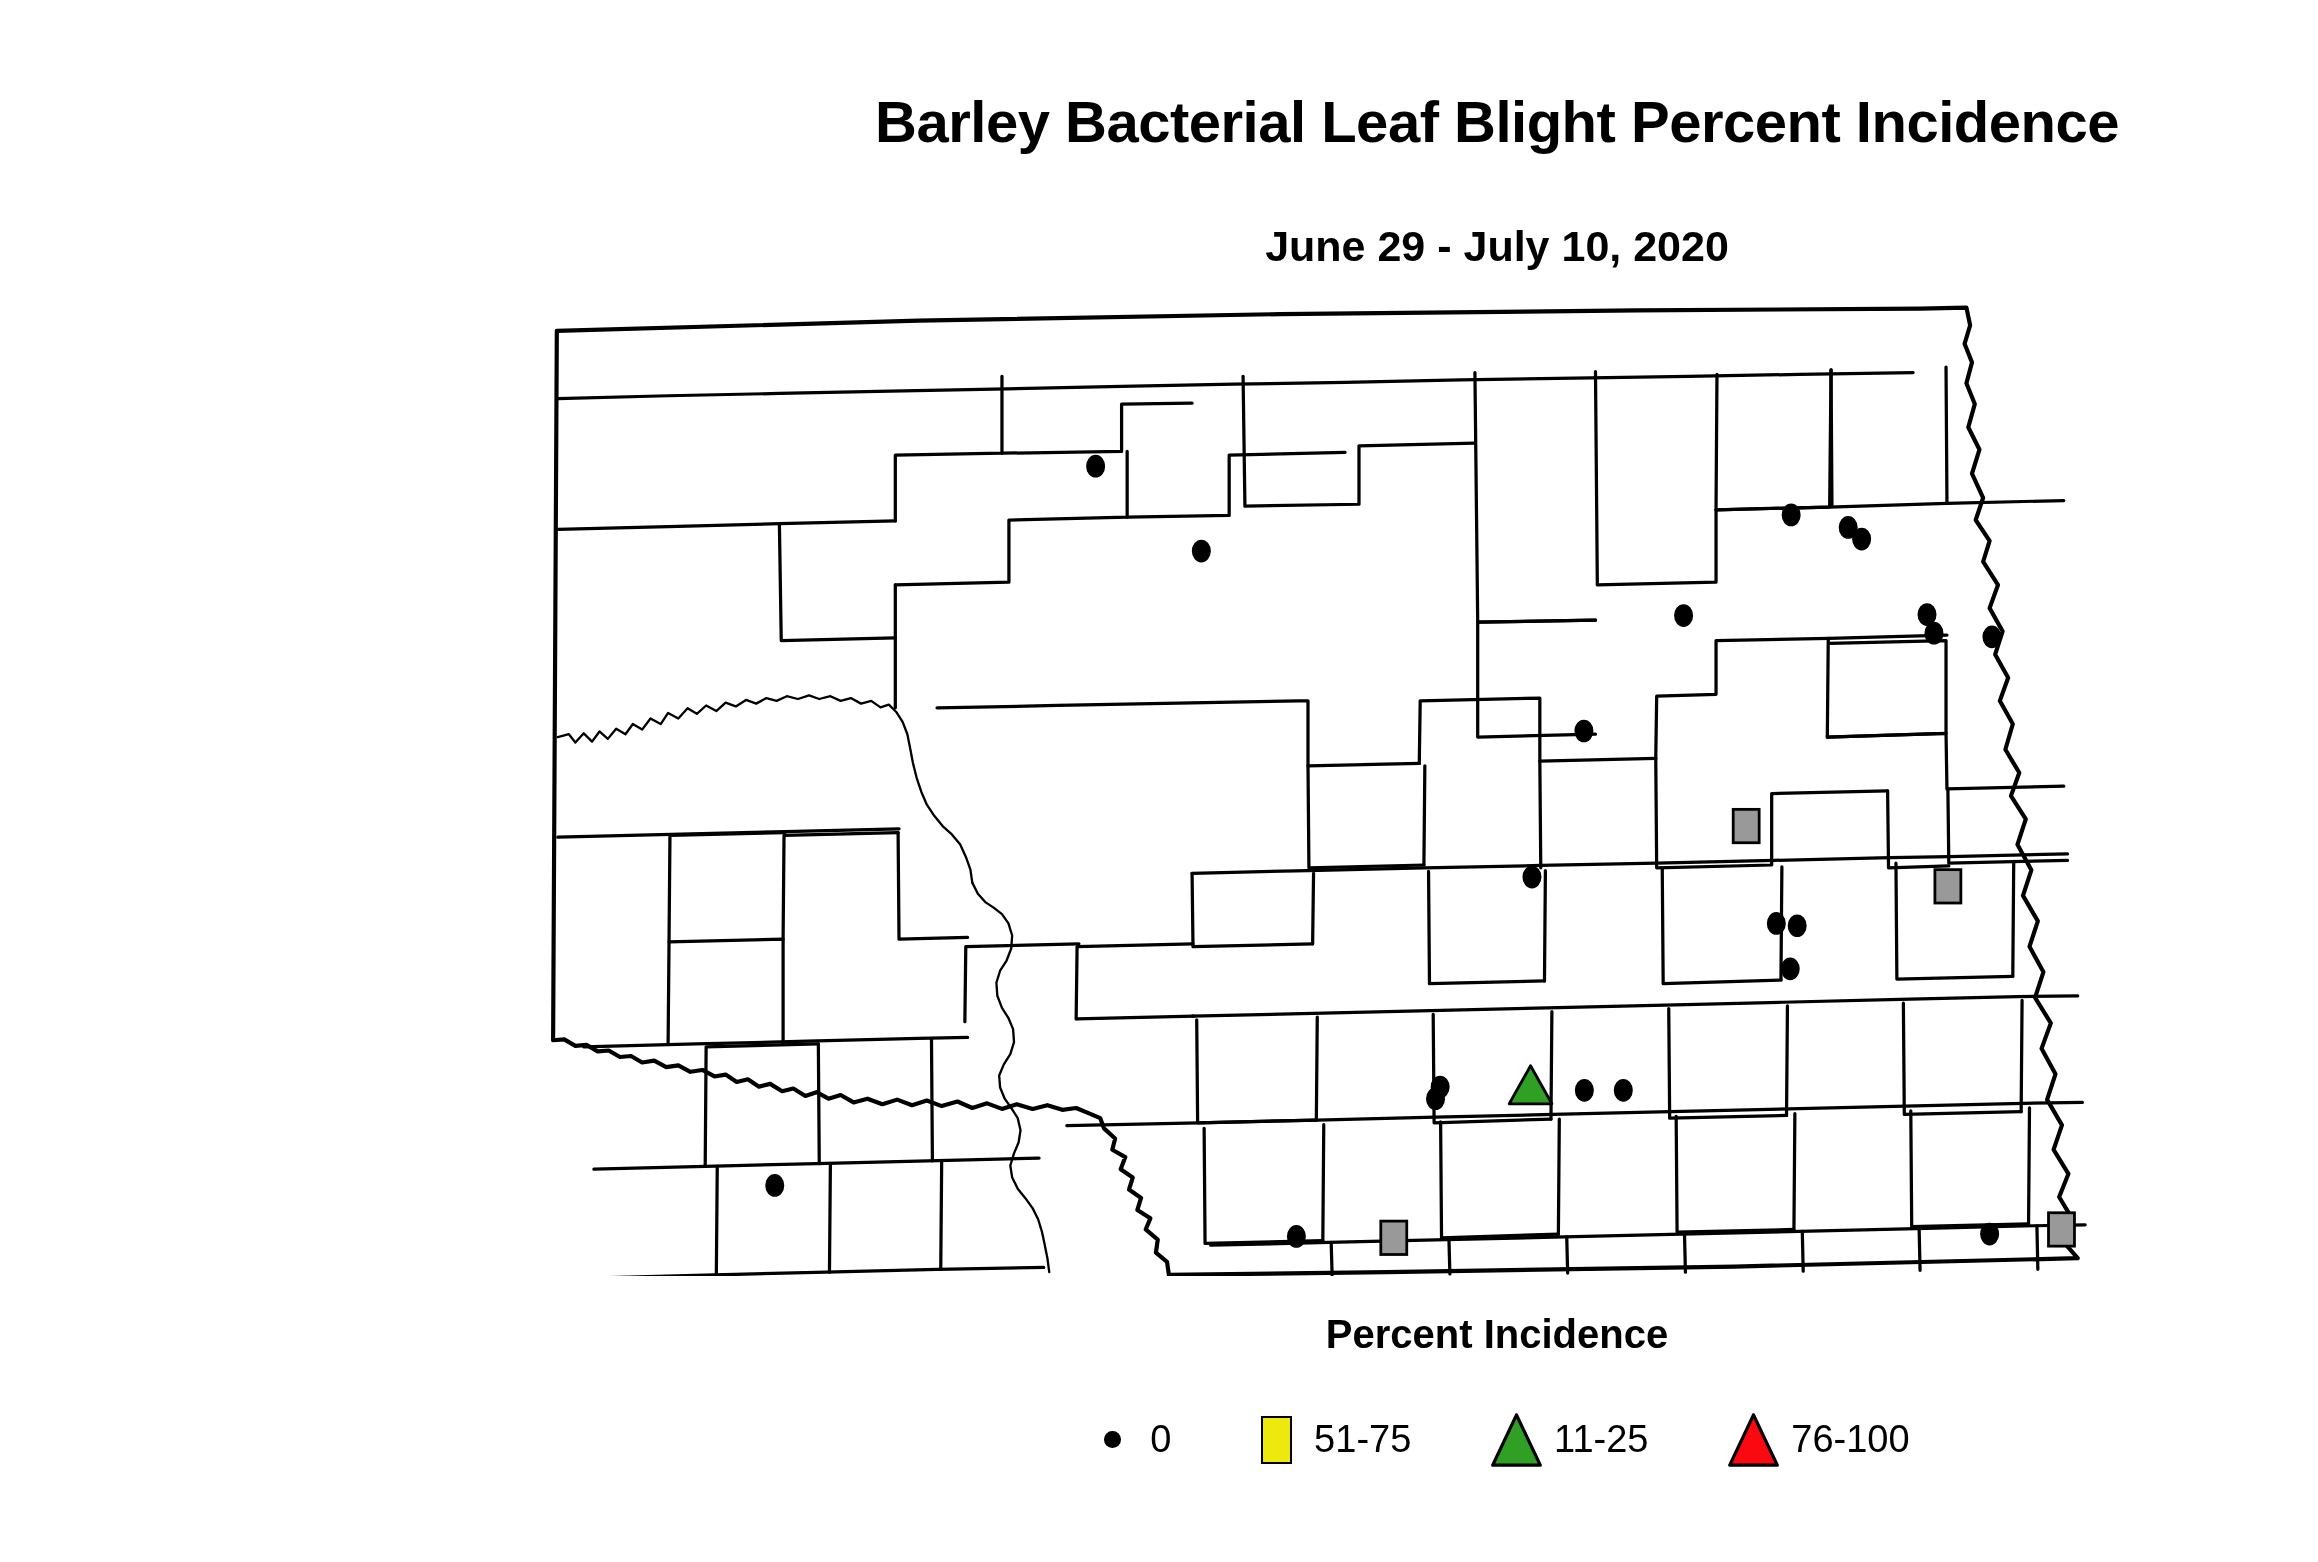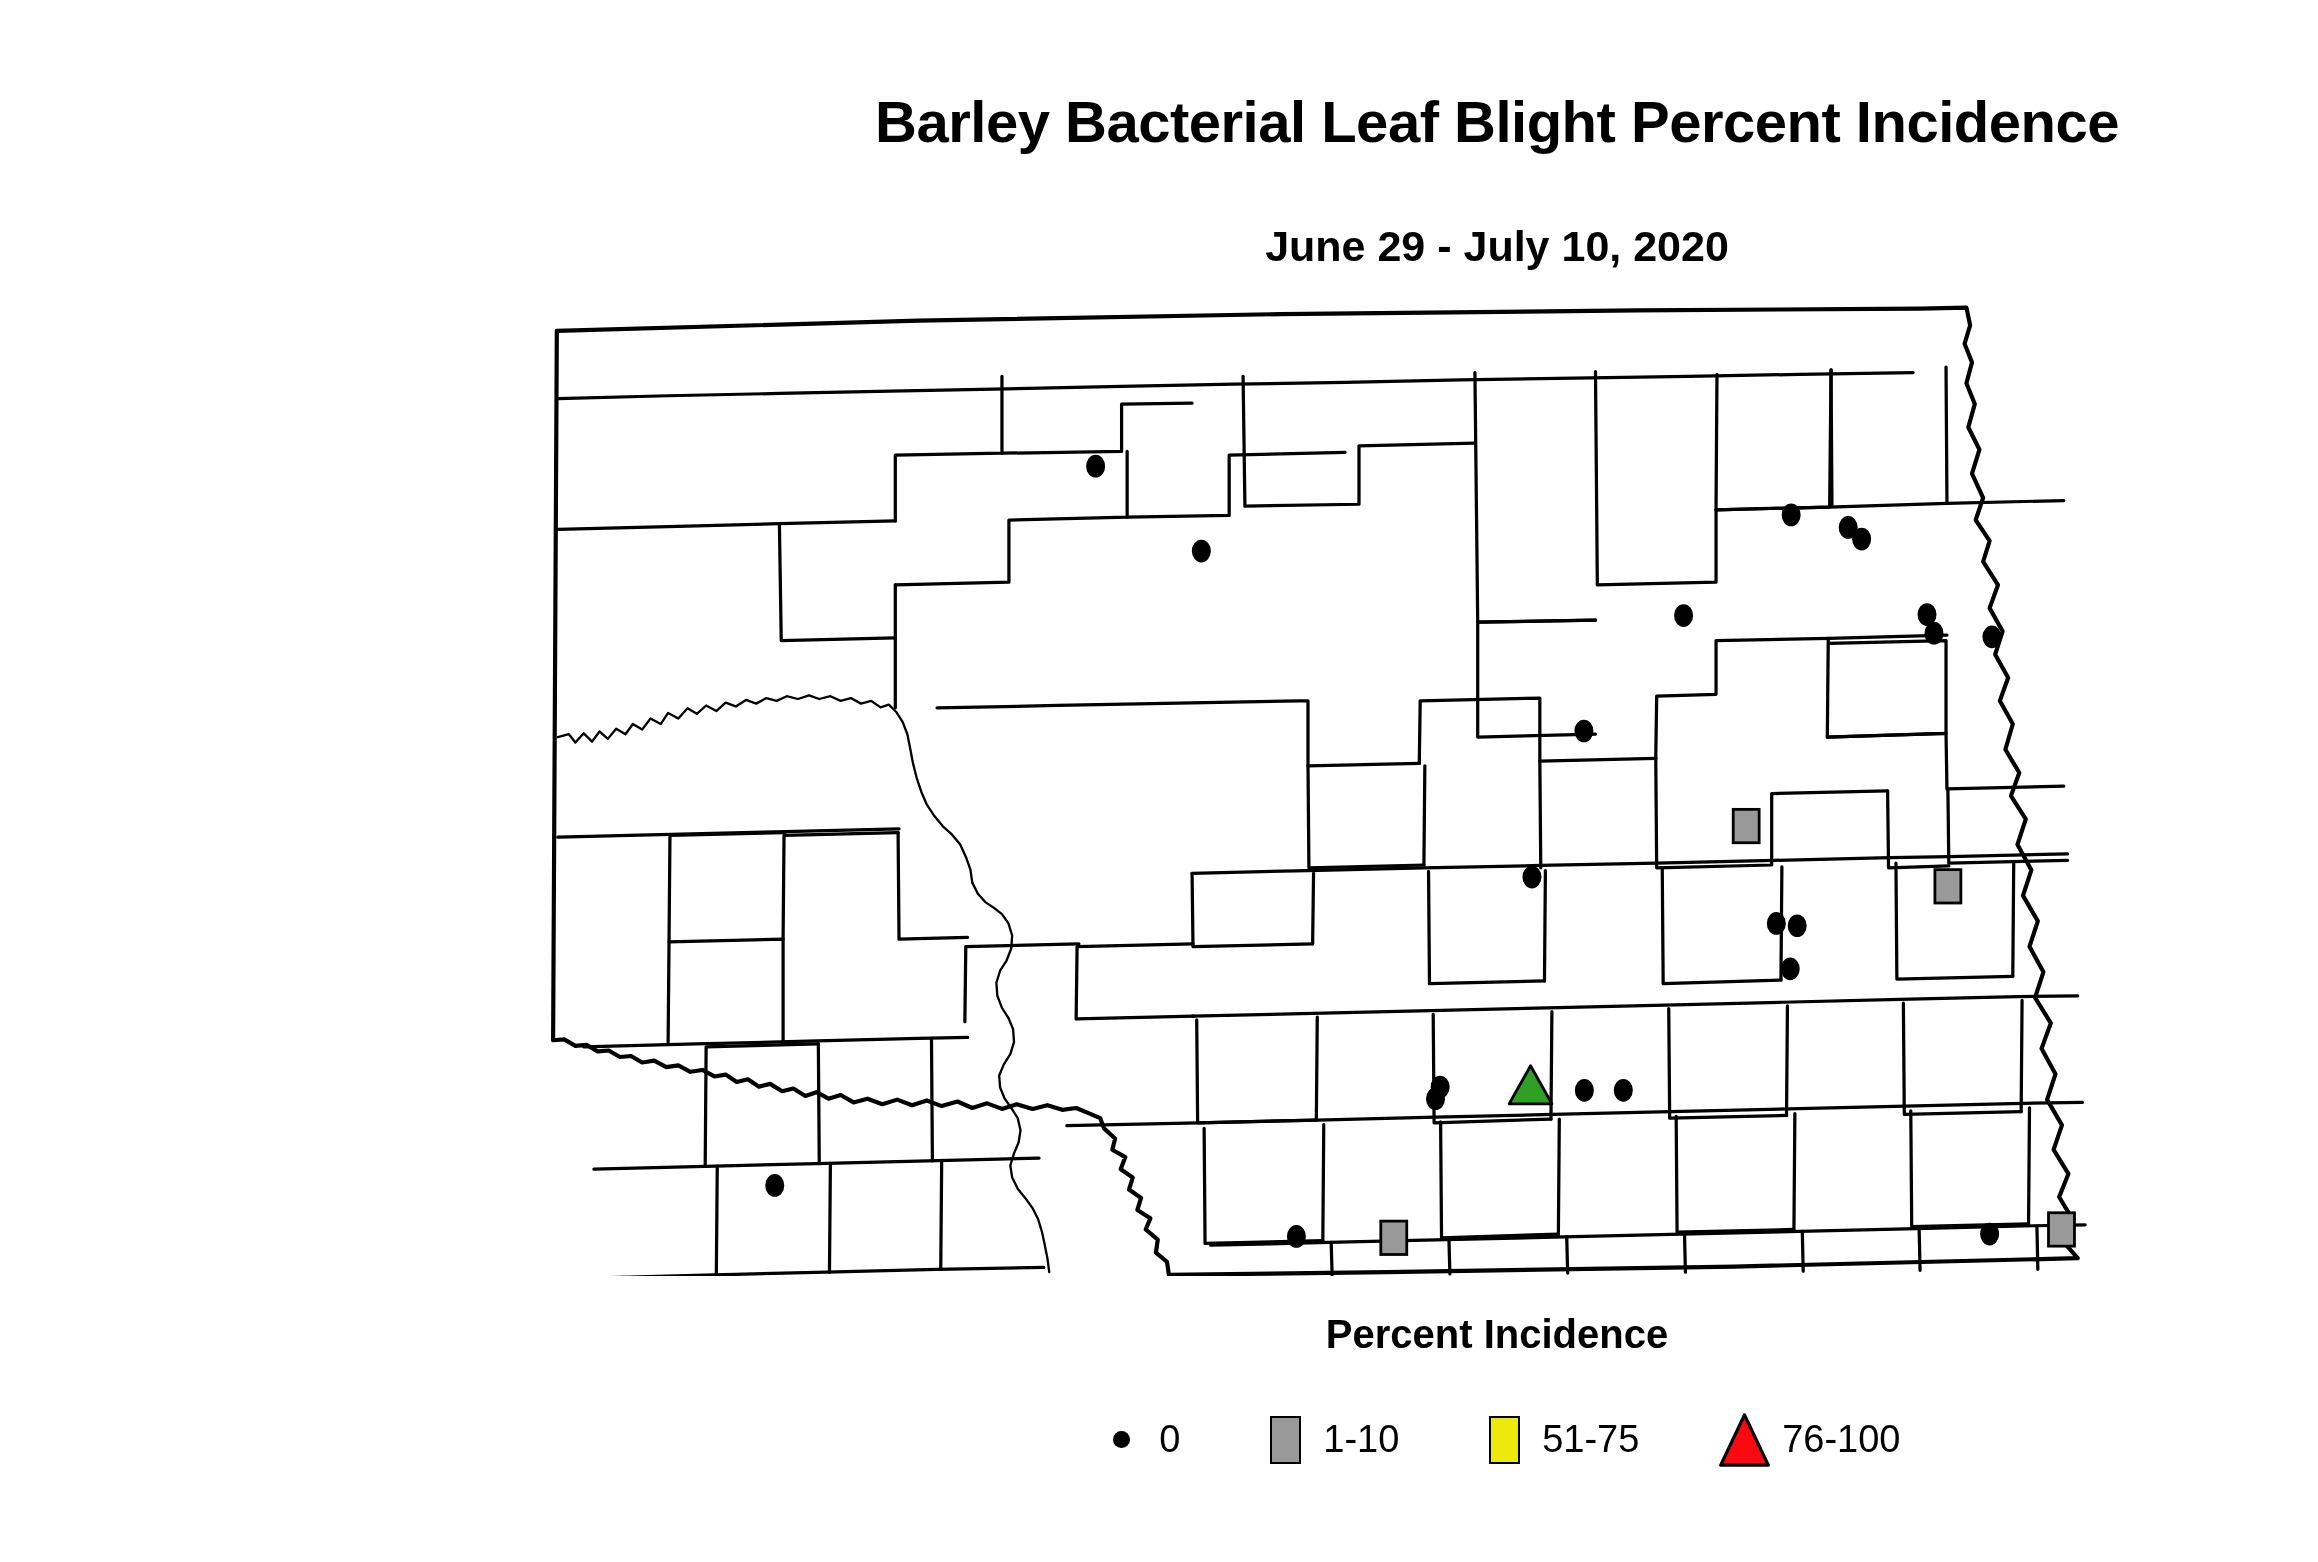--- a/index.html
+++ b/index.html
@@ -236,29 +236,33 @@
     <div id="legend-title">Percent Incidence</div>
     <div id="legend-items">
         <div class="legend-item">
           <div class="legend-sym">
             <div class="sym-dot-small" style="background: rgb(0, 0, 0);"></div>
           </div>
           <div class="legend-label">0</div>
         </div>
         <div class="legend-item">
           <div class="legend-sym">
-            <div class="sym-square" style="background: rgb(153, 153, 153);"></div>
-          </div>
-          <div class="legend-label">1-10</div>
-        </div>
-        <div class="legend-item">
-          <div class="legend-sym">
             <div class="sym-square" style="background: rgb(237, 233, 12);"></div>
           </div>
           <div class="legend-label">51-75</div>
+        </div>
+        <div class="legend-item">
+          <div class="legend-sym">
+            <div class="tri-outer">
+              <svg width="55" height="58" viewBox="0 0 118 124" xmlns="http://www.w3.org/2000/svg">
+                <polygon points="59,8 8,116 110,116" fill="#2FA023" stroke="#000" stroke-width="7" stroke-linejoin="round"></polygon>
+              </svg>
+            </div>
+          </div>
+          <div class="legend-label">11-25</div>
         </div>
         <div class="legend-item">
           <div class="legend-sym">
             <div class="tri-outer">
               <svg width="55" height="58" viewBox="0 0 118 124" xmlns="http://www.w3.org/2000/svg">
                 <polygon points="59,8 8,116 110,116" fill="#FA0A10" stroke="#000" stroke-width="7" stroke-linejoin="round"></polygon>
               </svg>
             </div>
           </div>
           <div class="legend-label">76-100</div>

